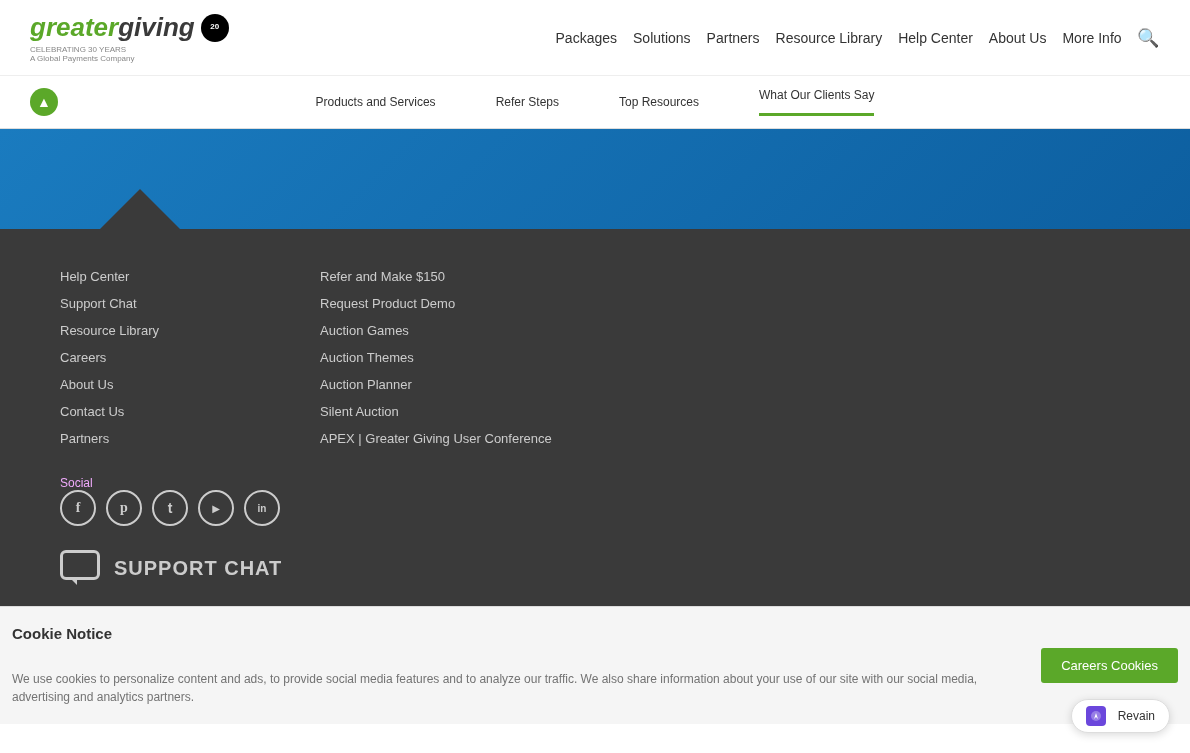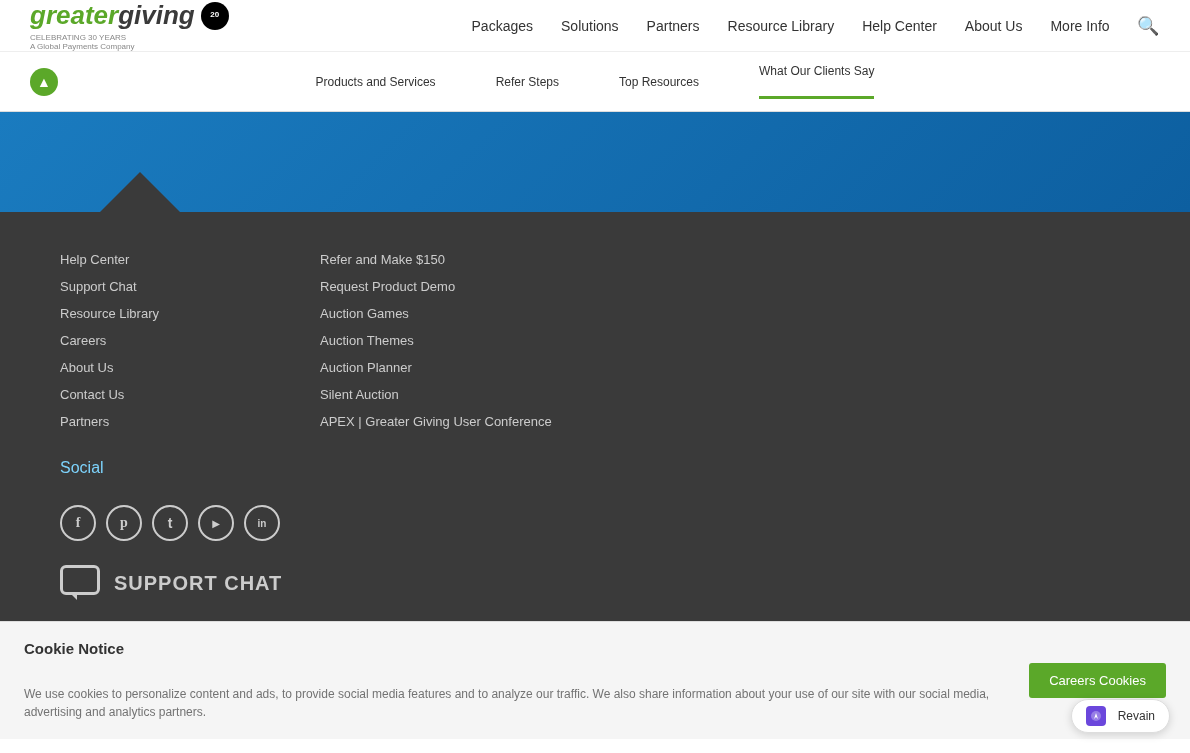--- a/index.html
+++ b/index.html
@@ -6,21 +6,21 @@
     body { font-family: Arial, sans-serif; background: #fff; width: 1190px; }
 
     
     .header {
       display: flex;
       align-items: center;
       justify-content: space-between;
       padding: 16px 30px;
       background: #fff;
       border-bottom: 1px solid #eee;
-      height: 52px;
+      height: 76px;
     }
     .logo-area {
       display: flex;
       flex-direction: column;
       align-items: flex-start;
     }
     .logo-main {
       display: flex;
       align-items: center;
       gap: 6px;
@@ -35,21 +35,21 @@
       display: flex;
       align-items: center;
       justify-content: center;
       font-weight: bold;
       line-height: 1;
       text-align: center;
     }
     nav {
       display: flex;
       align-items: center;
-      gap: 28px;
+      gap: 16px;
     }
     nav a {
       text-decoration: none;
       color: #333;
       font-size: 14px;
       font-weight: 500;
     }
     .search-icon-btn {
       background: none;
       border: none;
@@ -86,21 +86,21 @@
     }
     .subnav a {
       text-decoration: none;
       color: #333;
       font-size: 12px;
       font-weight: 500;
     }
     .subnav a.active {
       color: #333;
       border-bottom: 3px solid #5ba829;
-      padding-bottom: 18px;
+      padding-bottom: 11px;
     }
 
     
     .blue-section {
       background: linear-gradient(135deg, #1a7bbf 0%, #0d5fa0 100%);
       height: 100px;
       position: relative;
     }
     .blue-triangle {
       position: absolute;
@@ -132,23 +132,23 @@
     }
     .footer-col a {
       text-decoration: none;
       color: #ccc;
       font-size: 13px;
     }
     .social-section {
       margin-top: 10px;
     }
     .social-label {
-      color: #7dd3fc;
-      font-size: 16px;
-      margin-bottom: 28px;
+      color: #f0abfc;
+      font-size: 12px;
+      margin-bottom: 0;
     }
     .social-icons {
       display: flex;
       gap: 10px;
       margin-bottom: 24px;
     }
     .social-icon {
       width: 36px;
       height: 36px;
       border-radius: 50%;
@@ -195,21 +195,21 @@
     .support-chat-label {
       font-size: 20px;
       font-weight: bold;
       color: #ccc;
       letter-spacing: 1px;
     }
 
     
     .cookie-notice {
       background: #f5f5f5;
-      padding: 18px 24px;
+      padding: 18px 12px;
       display: flex;
       align-items: center;
       justify-content: space-between;
       gap: 30px;
       border-top: 1px solid #ddd;
     }
     .cookie-content {
       flex: 1;
     }
     .cookie-title {

